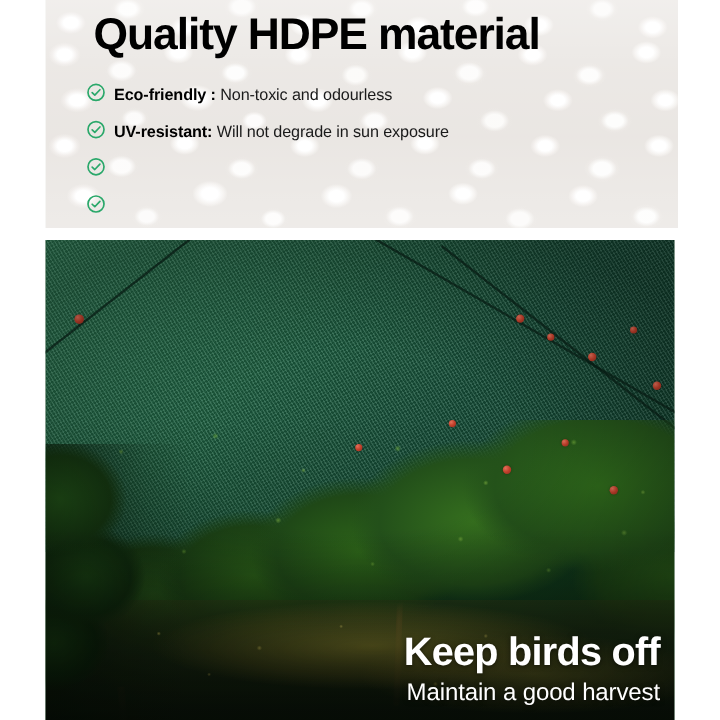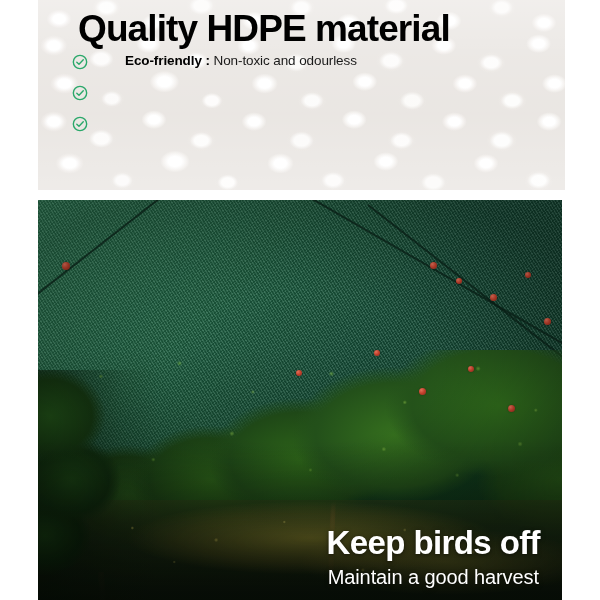--- a/index.html
+++ b/index.html
@@ -128,23 +128,22 @@
   }
 
   #feature-list {
     position: absolute;
     left: 34px;
     top: 54px;
     width: 470px;
   }
   .feature-row {
     display: flex;
-    align-items: flex-start;
+    align-items: flex-end;
     height: 31px;
-    gap: 30px;
   }
   .check-icon {
     flex: 0 0 auto;
     width: 16px;
     height: 16px;
     margin-right: 7px;
     display: block;
   }
   .feature-text {
     font-size: 13.5px;
@@ -294,23 +293,23 @@
     position: absolute;
     inset: 0;
     background:
       radial-gradient(ellipse 330px 190px at 50% 42%, rgba(0,0,0,0) 40%, rgba(0,0,0,0.28) 100%),
       linear-gradient(180deg, rgba(0,0,0,0) 60%, rgba(0,0,0,0.30) 88%, rgba(0,0,0,0.42) 100%);
   }
 
   
   #photo-copy {
     position: absolute;
-    right: 22px;
+    right: 12px;
     bottom: 12px;
-    text-align: center;
+    text-align: right;
     z-index: 6;
   }
   #photo-title {
     font-size: 33px;
     font-weight: 700;
     color: #ffffff;
     letter-spacing: -0.6px;
     line-height: 1.05;
     white-space: nowrap;
     text-shadow: 0 1px 4px rgba(0,0,0,0.55);
@@ -342,20 +341,27 @@
       <div id="feature-list">
 
         <div class="feature-row">
           <svg class="check-icon" viewBox="0 0 24 24">
             <circle cx="12" cy="12" r="10" fill="none" stroke="#2aa86a" stroke-width="2.1"></circle>
             <path d="M7.2 12.3 L10.5 15.4 L16.9 8.7" fill="none" stroke="#2aa86a" stroke-width="2.1" stroke-linecap="round" stroke-linejoin="round"></path>
           </svg>
           <div class="feature-text"><span class="lbl">Eco-friendly :</span> <span>Non-toxic and odourless</span></div>
         </div>
 
+        <div class="feature-row">
+          <svg class="check-icon" viewBox="0 0 24 24">
+            <circle cx="12" cy="12" r="10" fill="none" stroke="#2aa86a" stroke-width="2.1"></circle>
+            <path d="M7.2 12.3 L10.5 15.4 L16.9 8.7" fill="none" stroke="#2aa86a" stroke-width="2.1" stroke-linecap="round" stroke-linejoin="round"></path>
+          </svg>
+          <div class="feature-text"><span class="lbl">UV-resistant:</span> <span>Will not degrade in sun exposure</span></div>
+        </div>
 
         <div class="feature-row">
           <svg class="check-icon" viewBox="0 0 24 24">
             <circle cx="12" cy="12" r="10" fill="none" stroke="#2aa86a" stroke-width="2.1"></circle>
             <path d="M7.2 12.3 L10.5 15.4 L16.9 8.7" fill="none" stroke="#2aa86a" stroke-width="2.1" stroke-linecap="round" stroke-linejoin="round"></path>
           </svg>
         </div>
 
         <div class="feature-row">
           <svg class="check-icon" viewBox="0 0 24 24">

